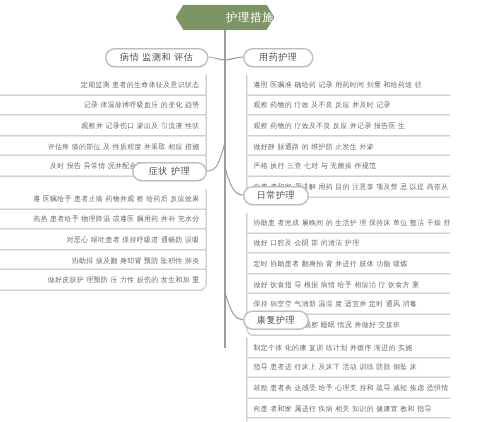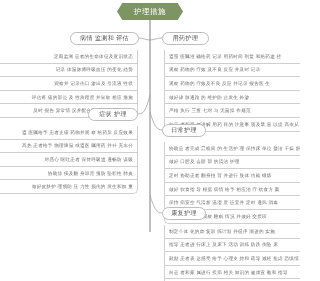--- a/index.html
+++ b/index.html
@@ -46,21 +46,21 @@
     left: 117px;
     top: 3px;
     width: 66px;
     height: 17px;
     background: #7d9464;
     color: #ffffff;
     font-size: 7.5px;
     letter-spacing: 0.6px;
     display: flex;
     align-items: center;
-    justify-content: center;
+    justify-content: flex-end;
     clip-path: polygon(8% 0%, 92% 0%, 100% 50%, 92% 100%, 8% 100%, 0% 50%);
     white-space: nowrap;
   }
 
   
   .branch-node {
     position: absolute;
     height: 13px;
     background: #ffffff;
     border: 0.7px solid #bdbdbd;

